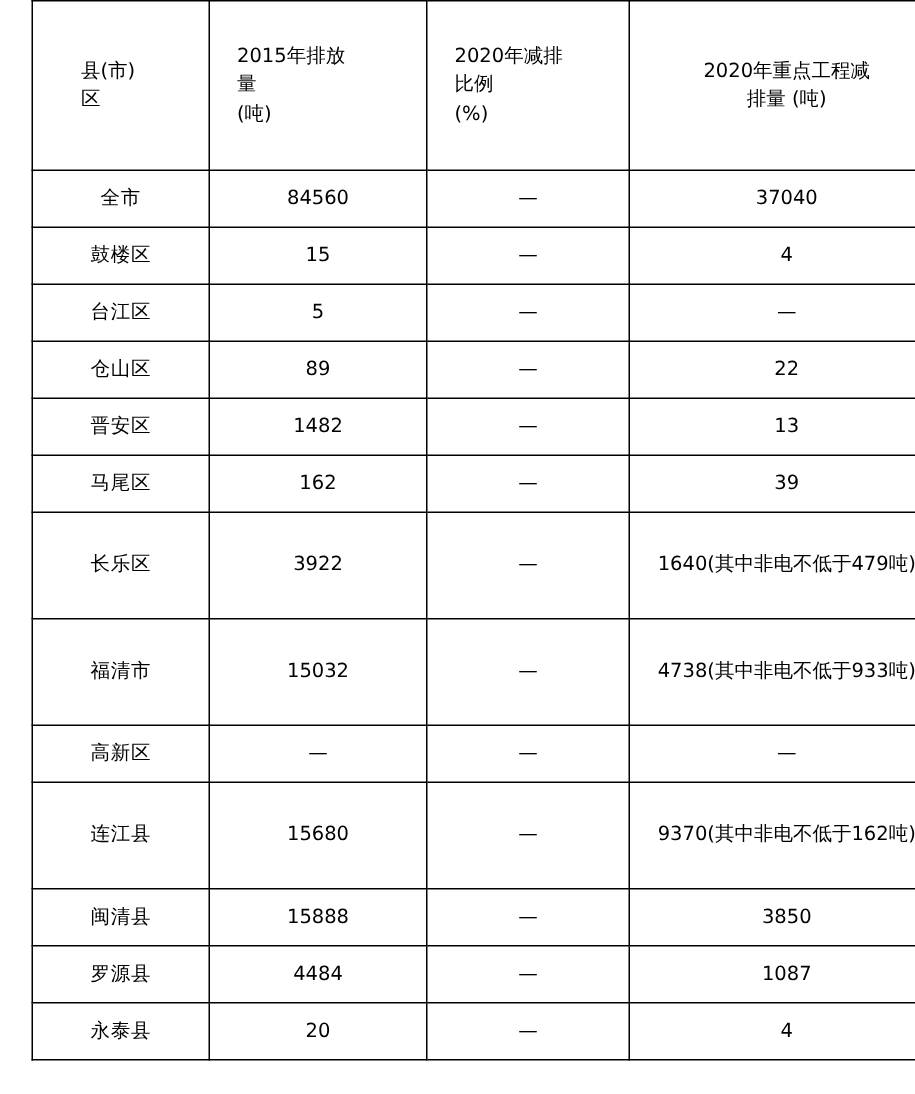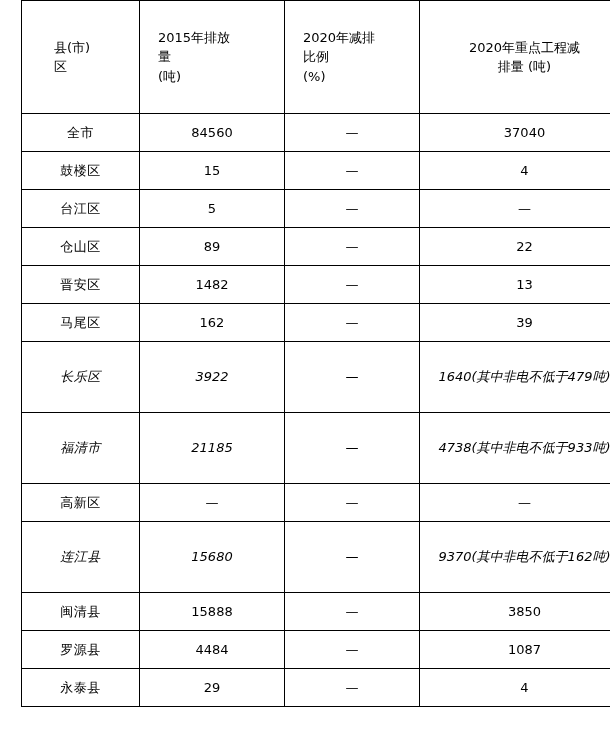--- a/index.html
+++ b/index.html
@@ -46,21 +46,21 @@
     font-size: 13px;
   }
   thead th.h0 { text-align: center; }
   thead th .hline { display: block; }
   thead th.h0 .hline { text-align: left; padding-left: 28px; }
   thead th.h1 .hline,
   thead th.h2 .hline { text-align: left; padding-left: 14px; }
   thead th.h3 { padding: 10px 10px; }
 
   tbody td { height: 33px; }
-  tbody tr.tall td { height: 62px; font-style: italic; }
+  tbody tr.tall td { height: 62px; }
   tbody td.name { letter-spacing: 0.5px; }
   tbody td.wrapcell {
     line-height: 1.6;
     padding: 4px 10px;
   }
 </style>
 </head>
 <body>
 
 <div class="sheet">
@@ -131,21 +131,21 @@
           <td>39</td>
         </tr>
         <tr class="tall">
           <td class="name">长乐区</td>
           <td>3922</td>
           <td>—</td>
           <td class="wrapcell">1640(其中非电不低于479吨)</td>
         </tr>
         <tr class="tall">
           <td class="name">福清市</td>
-          <td>21185</td>
+          <td>15032</td>
           <td>—</td>
           <td class="wrapcell">4738(其中非电不低于933吨)</td>
         </tr>
         <tr class="">
           <td class="name">高新区</td>
           <td>—</td>
           <td>—</td>
           <td>—</td>
         </tr>
         <tr class="tall">
@@ -161,19 +161,19 @@
           <td>3850</td>
         </tr>
         <tr class="">
           <td class="name">罗源县</td>
           <td>4484</td>
           <td>—</td>
           <td>1087</td>
         </tr>
         <tr class="">
           <td class="name">永泰县</td>
-          <td>29</td>
+          <td>20</td>
           <td>—</td>
           <td>4</td>
         </tr>
       </tbody>
   </table>
 </div>
 
 </body></html>

